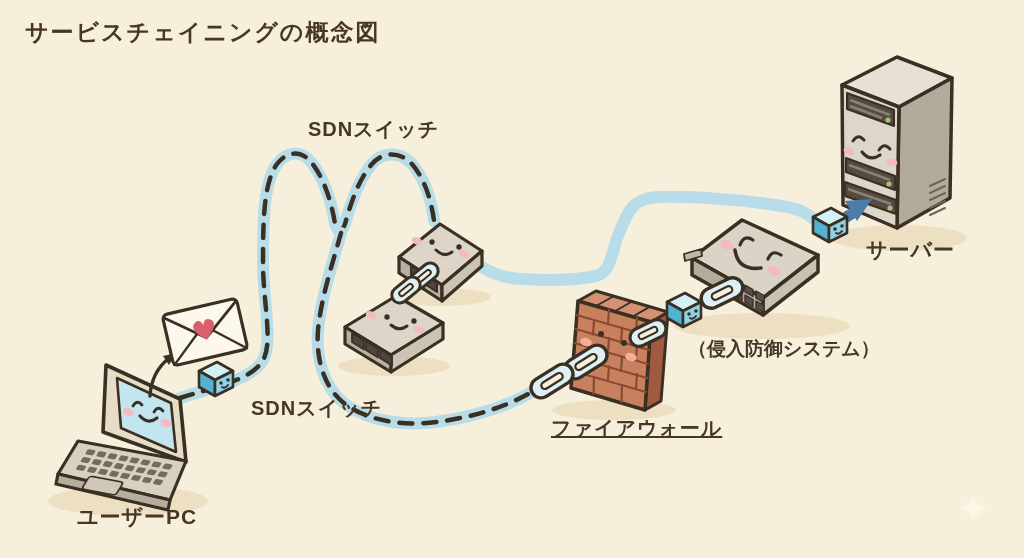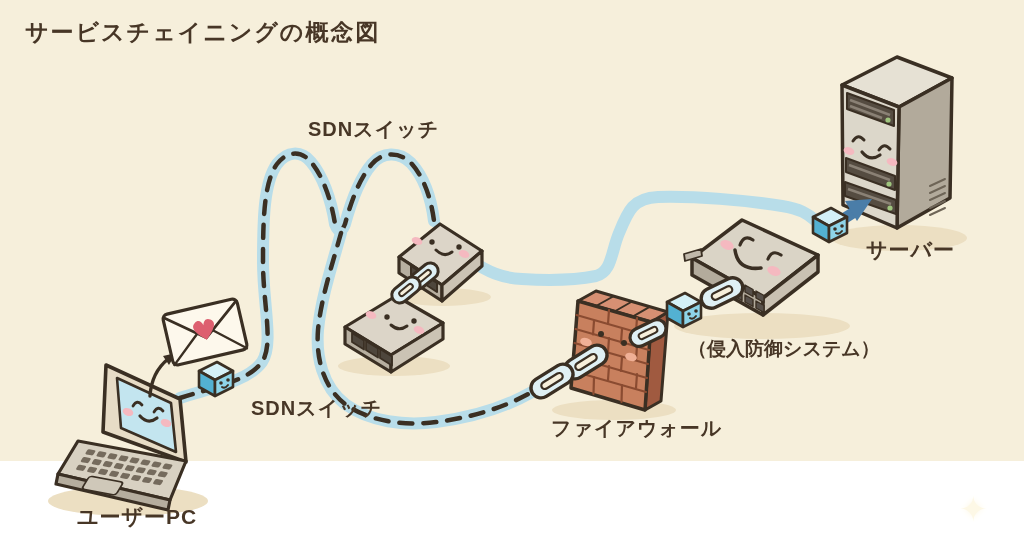--- a/index.html
+++ b/index.html
@@ -1,26 +1,26 @@
 <!DOCTYPE html>
 <html><head>
 <meta charset="utf-8">
 <style>
   html,body{margin:0;padding:0;}
   body{width:1024px;height:558px;overflow:hidden;
        font-family:"Liberation Sans","DejaVu Sans",sans-serif;}
-  #stage{position:relative;width:1024px;height:461px;background:#f6efdb;}
+  #stage{position:relative;width:1024px;height:558px;background:#f6efdb;}
   #art{position:absolute;left:0;top:0;}
   .lbl{position:absolute;color:#473626;font-weight:bold;white-space:nowrap;
        letter-spacing:1px;}
   #title{left:25px;top:17px;font-size:23px;letter-spacing:2px;}
   #lbl-sdn-top{left:308px;top:116px;font-size:20px;}
   #lbl-sdn-bottom{left:251px;top:395px;font-size:20px;}
   #lbl-user-pc{left:77px;top:503px;font-size:21px;text-align:right;}
-  #lbl-firewall{left:551px;top:415px;font-size:20px;}
+  #lbl-firewall{left:551px;top:415px;font-size:20px;text-decoration:underline;}
   #lbl-ips{left:700px;top:313px;font-size:21px;width:162px;text-align:center;}
   #lbl-ips-sub{left:688px;top:336px;font-size:19px;width:190px;text-align:center;letter-spacing:0;}
   #lbl-server{left:866px;top:236px;font-size:21px;}
   #sparkle{position:absolute;left:959px;top:489px;font-size:34px;color:#fdf8e6;
            text-shadow:0 0 6px #fdf8e6;}
 </style>
 </head>
 <body>
 
 <div id="stage">

